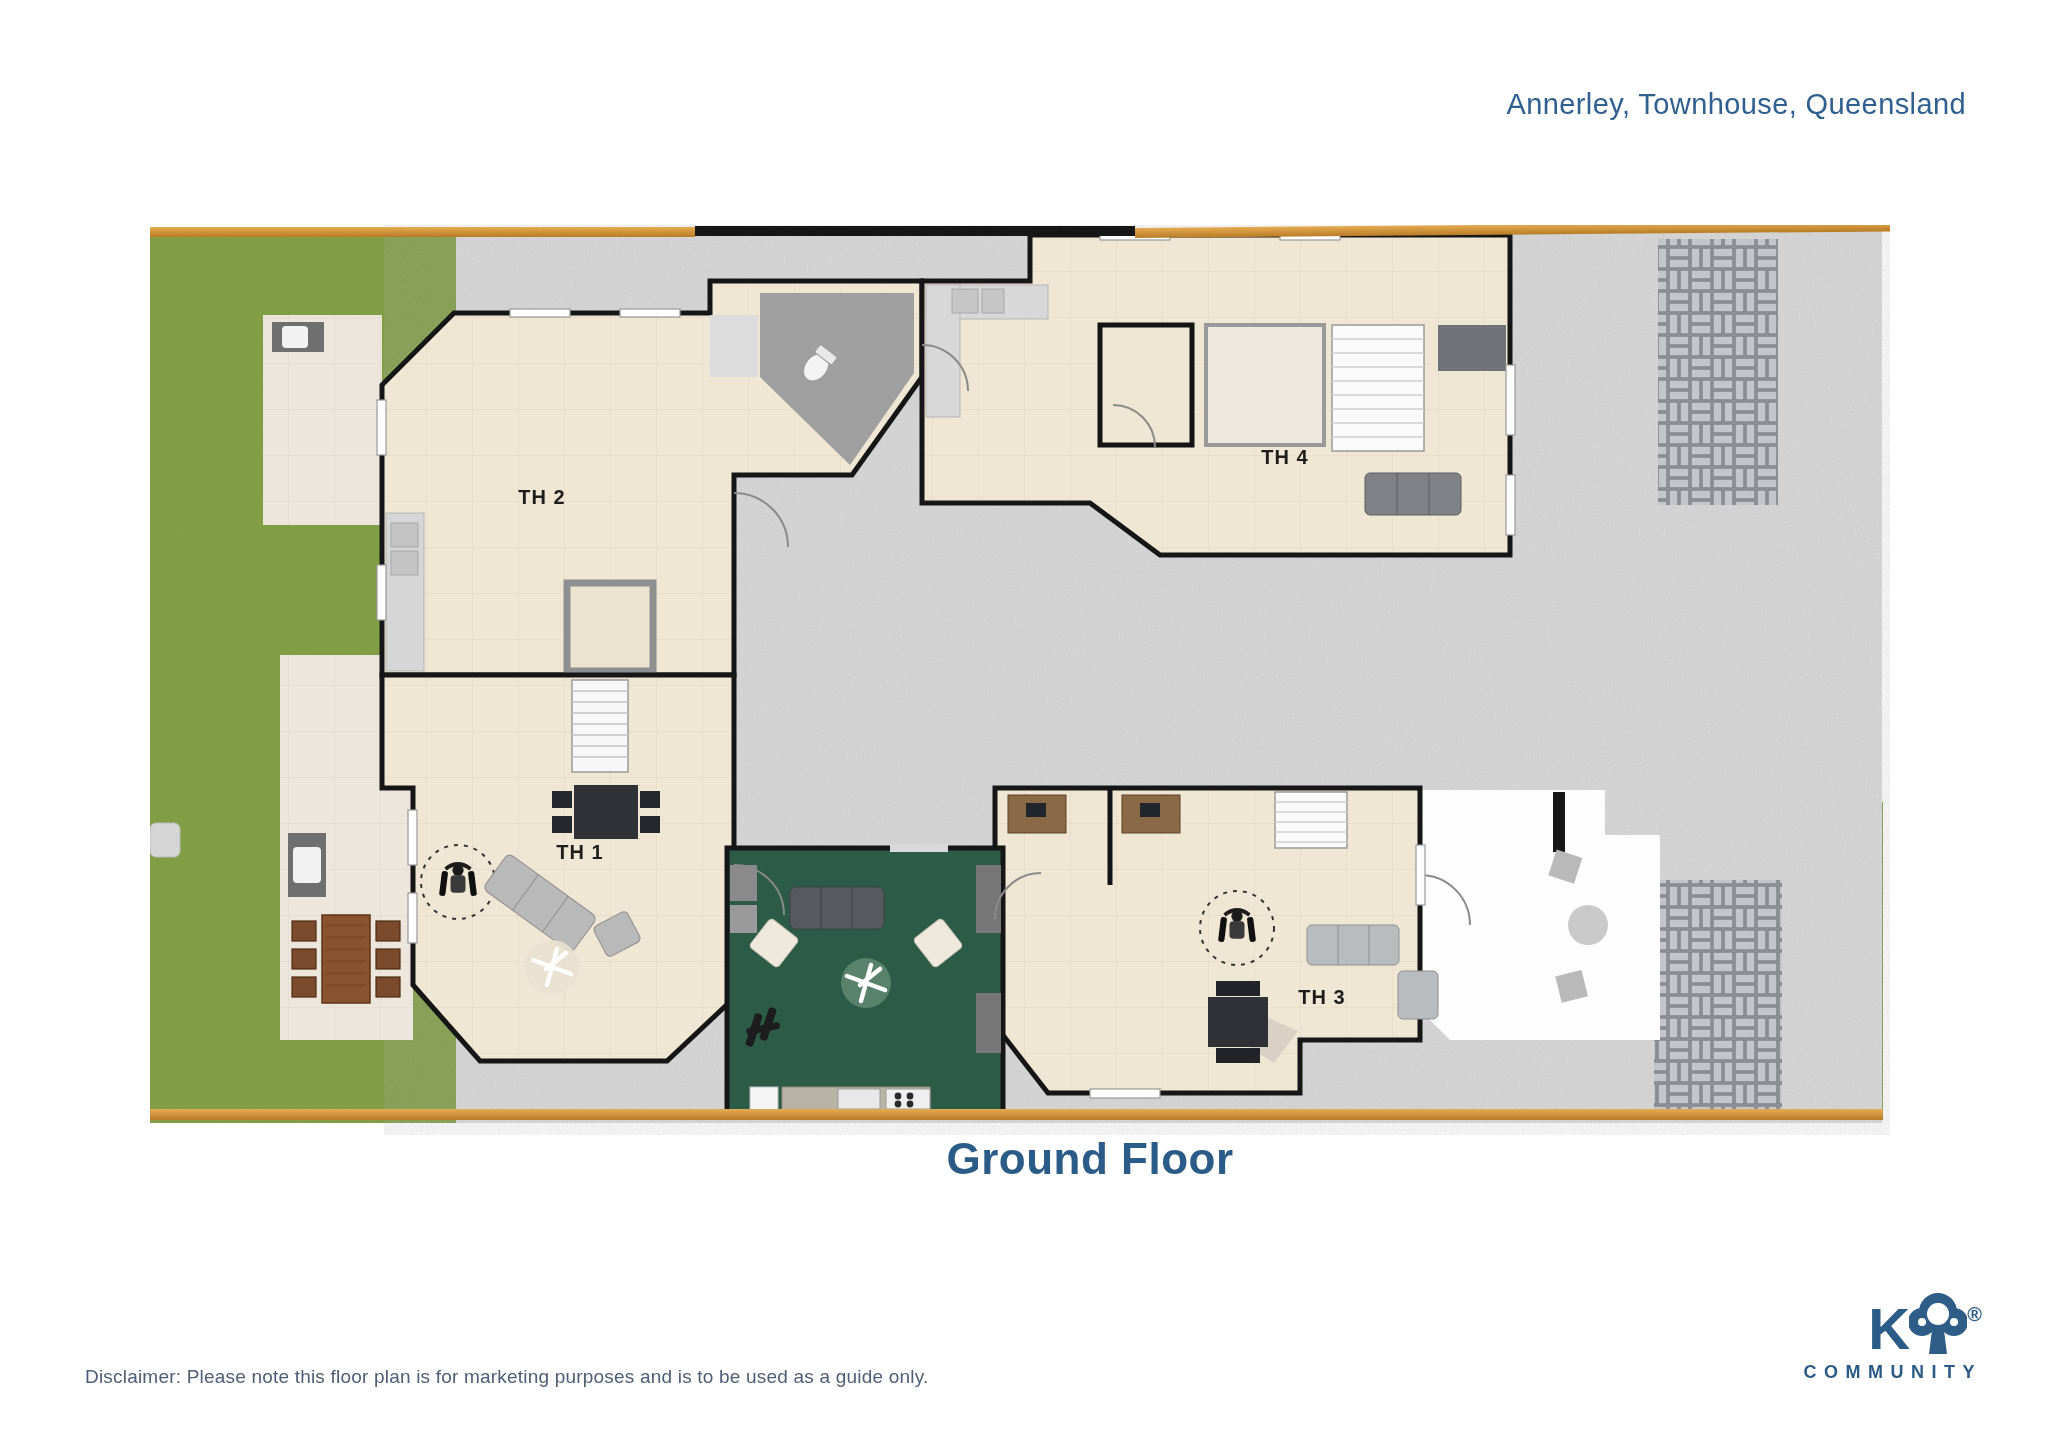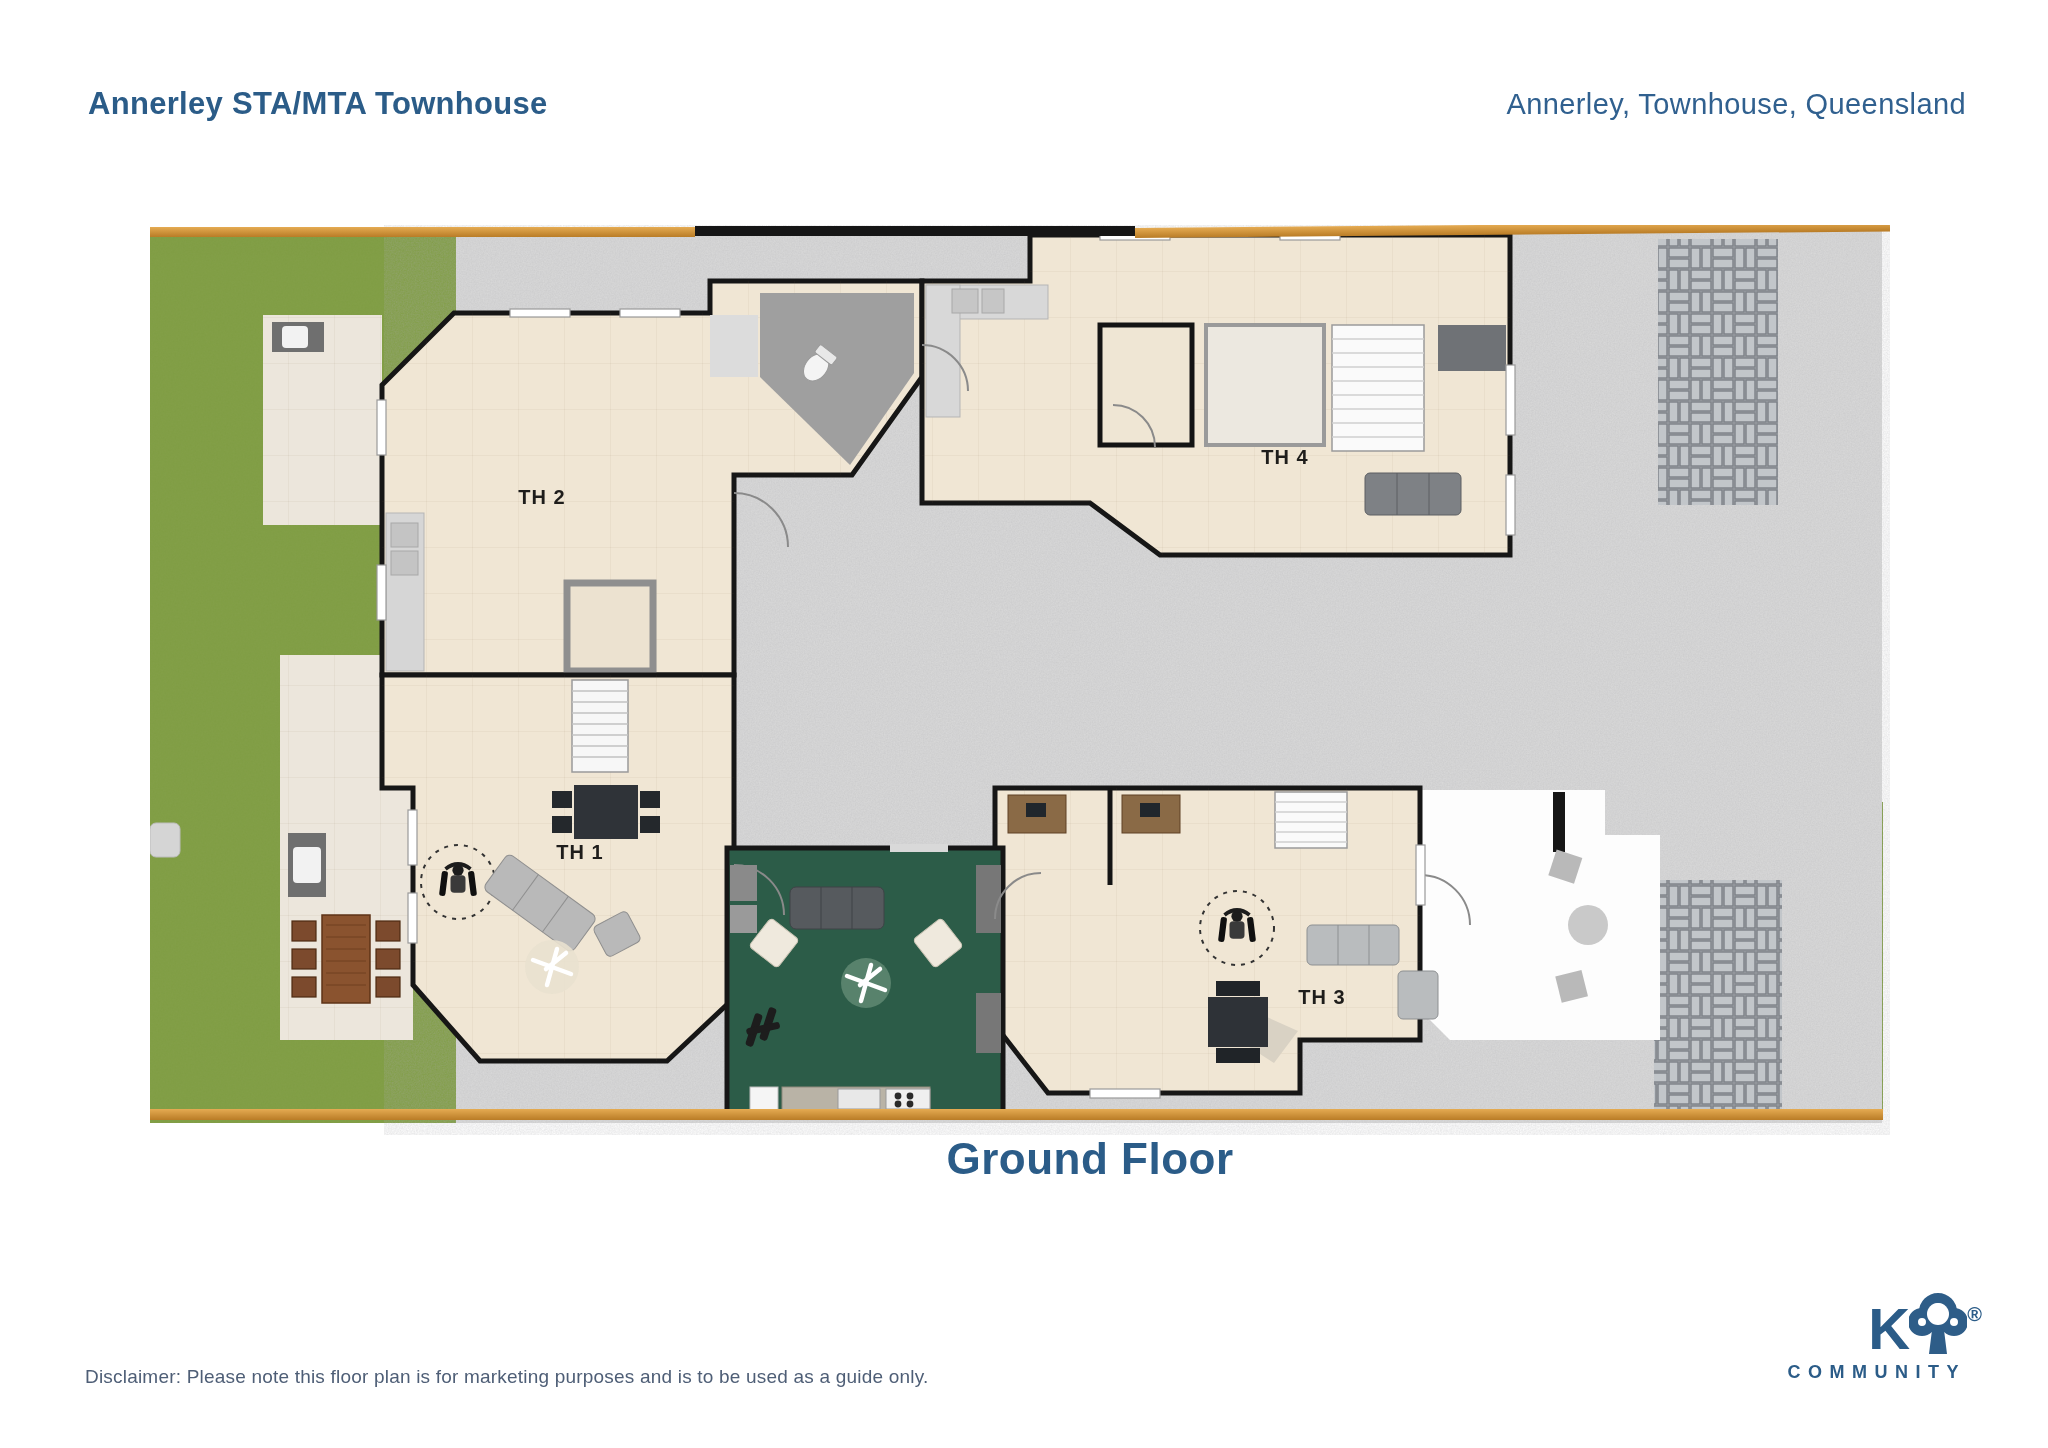--- a/index.html
+++ b/index.html
@@ -26,33 +26,32 @@
   }
   .logo{
     position:absolute;left:1672px;top:1292px;width:310px;
     display:flex;flex-direction:column;align-items:flex-end;color:var(--accent);
   }
   .logo .wordmark{display:flex;align-items:flex-end;line-height:1;}
   .logo .wm-text{font-size:58px;font-weight:800;letter-spacing:1px;}
   .logo .tree{width:58px;height:66px;margin:0 -2px;}
   .logo .reg{font-size:20px;font-weight:700;margin:0 0 34px 2px;}
   .logo .community{
-    font-size:18px;font-weight:700;letter-spacing:7.5px;margin-top:4px;margin-right:16px;
+    font-size:18px;font-weight:700;letter-spacing:7.5px;margin-top:4px;margin-right:0;
   }
   svg text.unit-label{
     font-family:"Liberation Sans",sans-serif;font-size:20px;font-weight:700;
     fill:#1e1d1b;letter-spacing:1px;
   }
 </style>
 </head>
 <body>
 
 <div class="page">
 
-  <div class="title">Annerley STA/MTA Townhouse</div>
   <div class="location">Annerley, Townhouse, Queensland</div>
 
   <div class="plan-wrap">
   <svg width="1740" height="910" viewBox="0 0 1740 910" xmlns="http://www.w3.org/2000/svg">
     <defs>
       <pattern id="basket" width="44" height="44" patternUnits="userSpaceOnUse">
         <rect width="44" height="44" fill="var(--paverbg)"></rect>
         <g fill="var(--paverbrick)" stroke="#7c8187" stroke-width="1.4">
           <rect x="1" y="1" width="20" height="9"></rect>
               <rect x="1" y="12" width="20" height="9"></rect>

